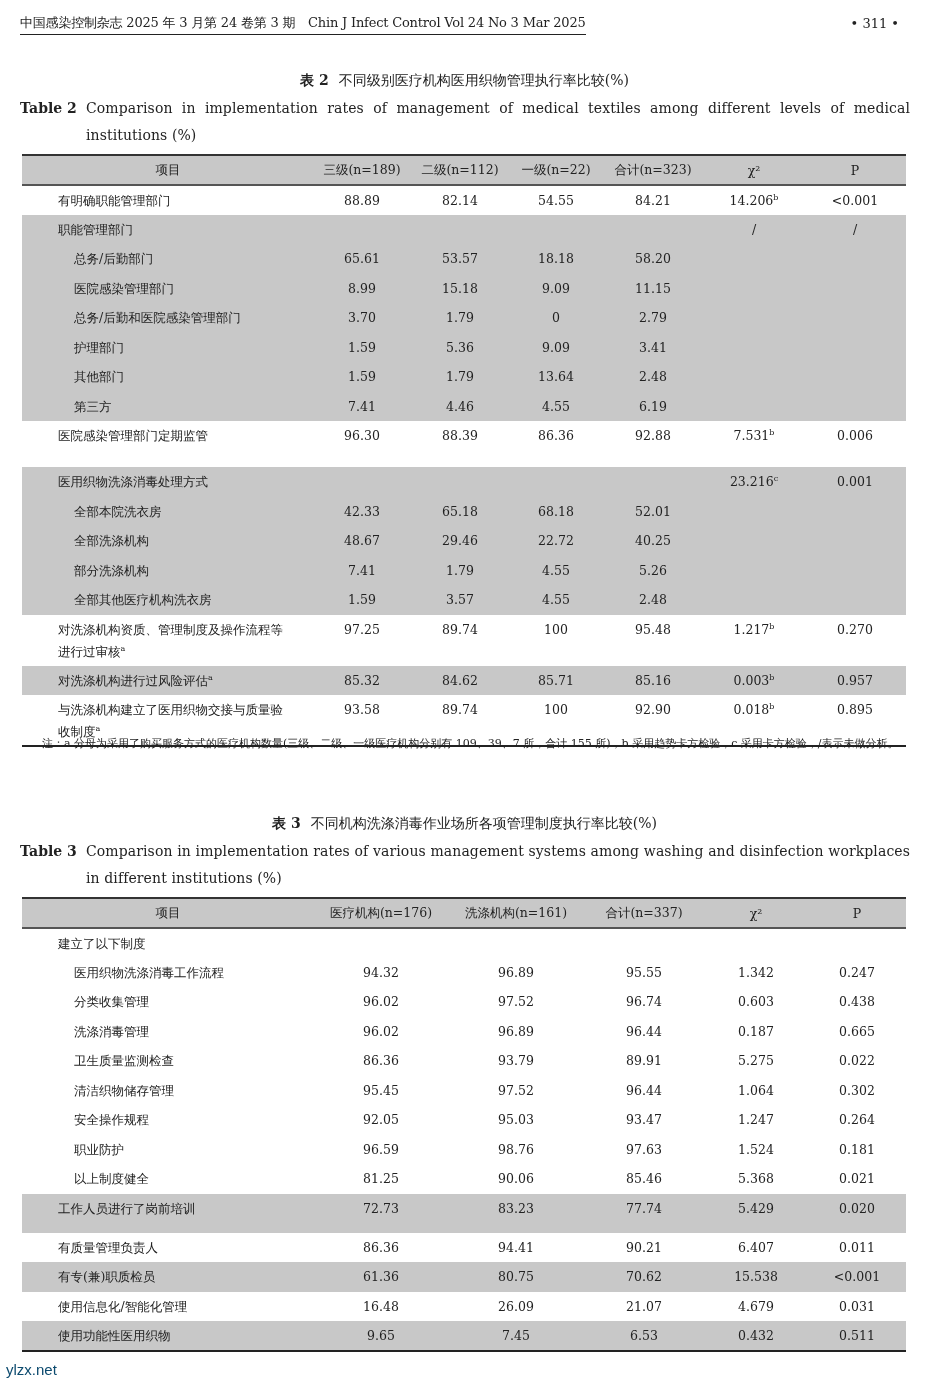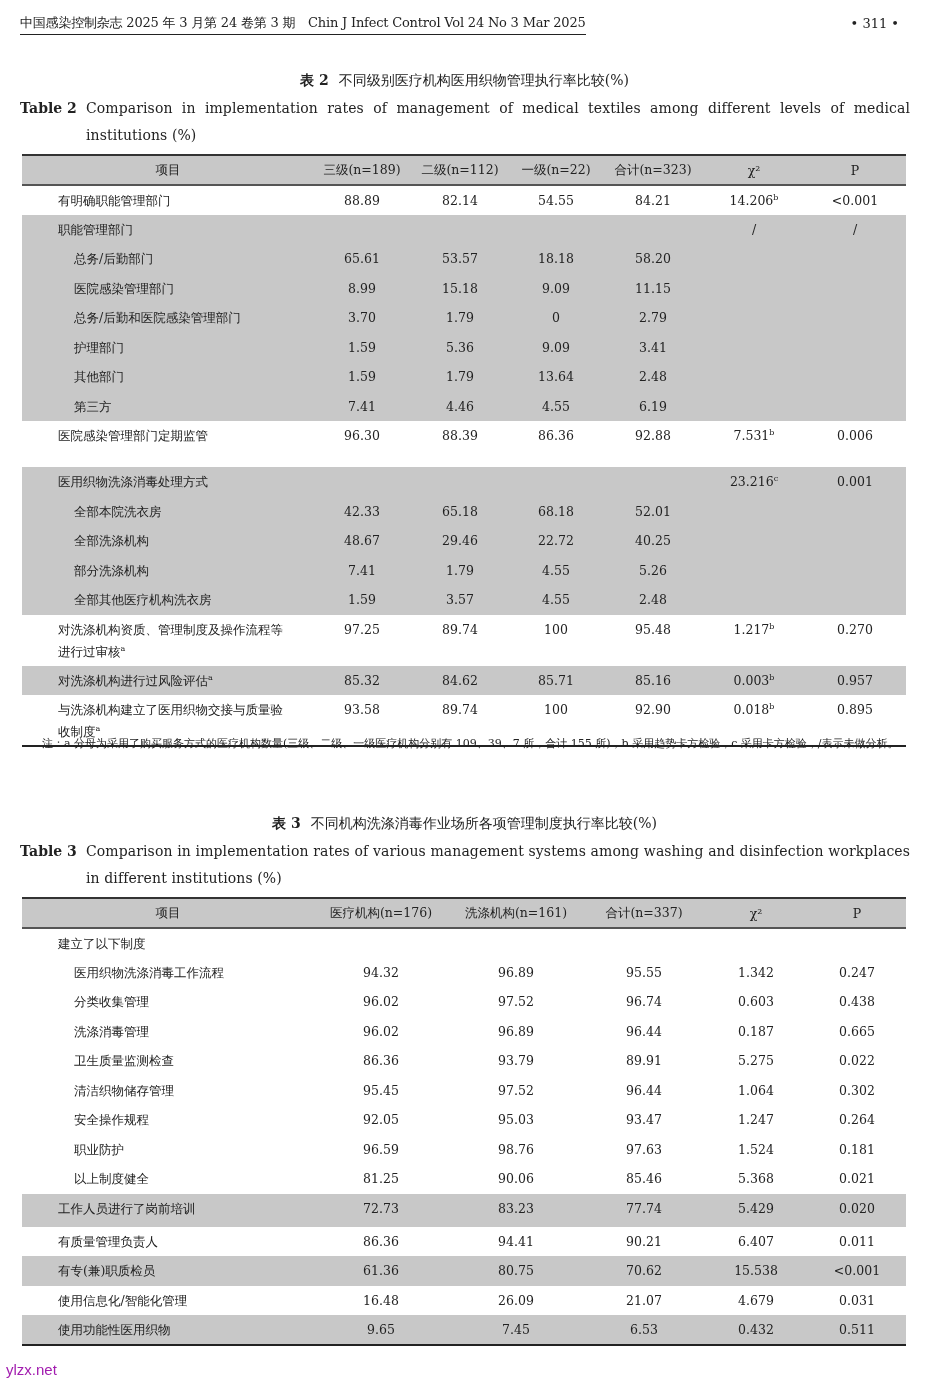--- a/index.html
+++ b/index.html
@@ -19,21 +19,21 @@
                  border-bottom:2px solid #555; padding:0; text-align:center; white-space:nowrap; }
   table.tbl td { padding:0; text-align:center; vertical-align:top; white-space:nowrap; }
   table.tbl td.item { text-align:left; padding-left:36px; }
   table.tbl td.item.sub { padding-left:52px; }
   table.tbl tr.g td { background:#c8c8c8; }
   table.tbl tr.last td { border-bottom:2px solid #222; }
   .cell { display:block; padding-top:7px; line-height:16px; }
   .wrap { white-space:normal; line-height:22px; padding-top:4px; }
   sup { font-size:8px; vertical-align:5px; line-height:0; }
   .note { left:20px; width:890px; font-size:11px; line-height:27px; text-indent:22px; text-align:justify; }
-  .watermark { left:6px; top:1361px; font-family:"Liberation Sans",sans-serif; font-size:15px; color:#a21caf; }
+  .watermark { left:6px; top:1361px; font-family:"Liberation Sans",sans-serif; font-size:15px; color:#0c4a6e; }
 </style>
 </head>
 <body>
 
 <div class="abs header-line">中国感染控制杂志 2025 年 3 月第 24 卷第 3 期　Chin J Infect Control Vol 24 No 3 Mar 2025</div>
 <div class="abs page-num">• 311 •</div>
 
 <div class="abs cap-cn" style="top:72px">
   <b>表 2</b><span>不同级别医疗机构医用织物管理执行率比较(%)</span>
 </div>
@@ -661,21 +661,21 @@
         <td>
           <span class="cell">85.46</span>
         </td>
         <td>
           <span class="cell"><span>5.368</span></span>
         </td>
         <td>
           <span class="cell">0.021</span>
         </td>
       </tr>
-      <tr class="g" style="height: 33px;">
+      <tr class="g" style="height: 39px;">
         <td class="item">
           <span class="cell">工作人员进行了岗前培训</span>
         </td>
         <td>
           <span class="cell">72.73</span>
         </td>
         <td>
           <span class="cell">83.23</span>
         </td>
         <td>

